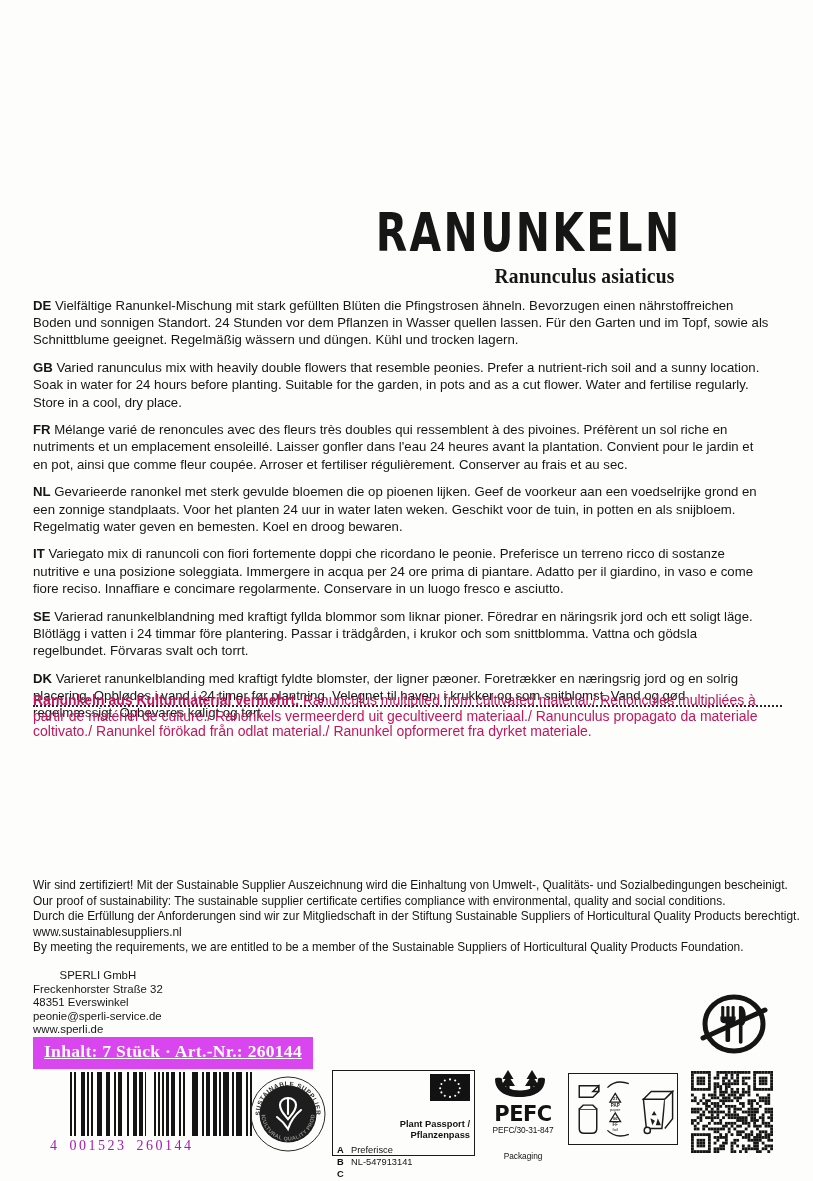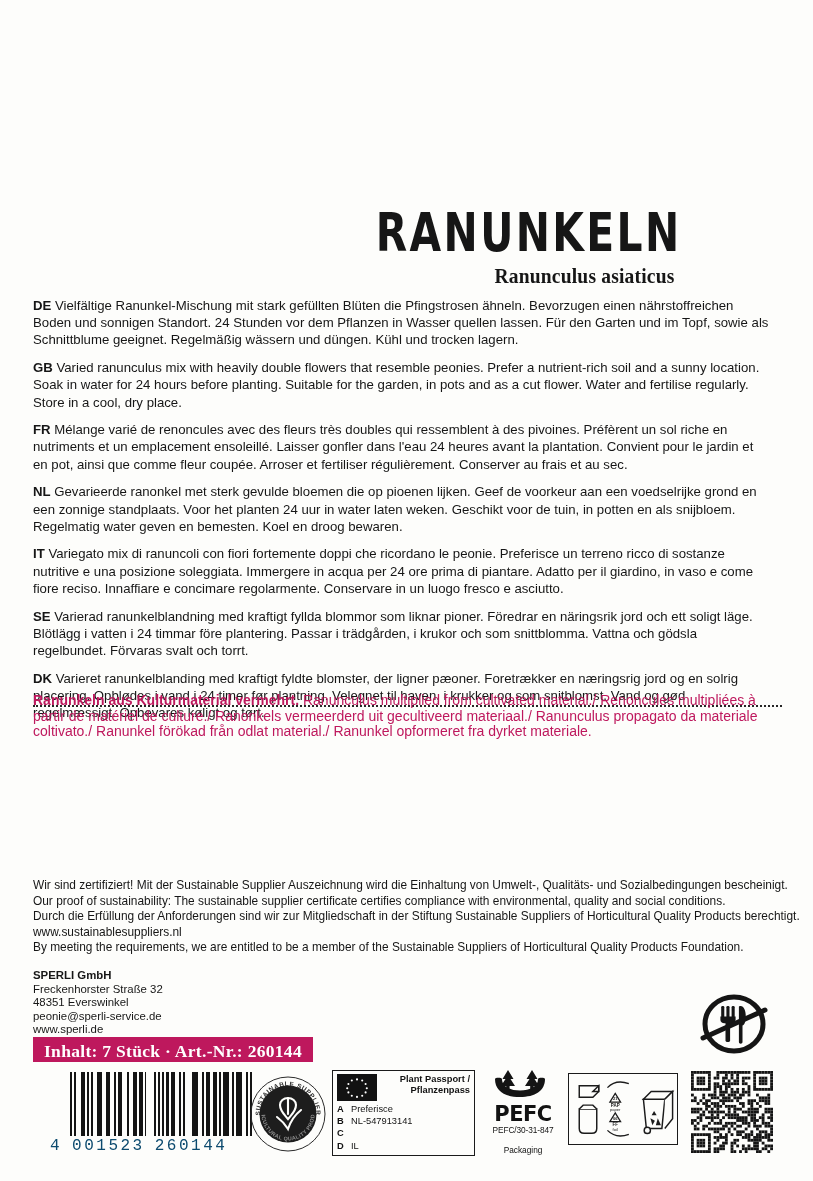--- a/index.html
+++ b/index.html
@@ -107,36 +107,37 @@
 
   
   .company {
     position: absolute;
     top: 969px;
     left: 33px;
     font-size: 11.4px;
     line-height: 13.6px;
     color: #161616;
   }
-  .company .name { font-weight: 700; }
+  .company .name { font-weight: 400; text-align: center; }
 
   
   .inhalt-bar {
     position: absolute;
     top: 1037px;
     left: 33px;
-    background: #be185d;
+    background: #d946ef;
     color: #ffffff;
     font-family: "Liberation Serif", serif;
     font-weight: 700;
     font-size: 17.5px;
-    padding: 4px 11px 1px 11px;
+    padding: 4px 11px 8px 11px;
     letter-spacing: 0.3px;
     line-height: 20px;
     white-space: nowrap;
+    text-decoration: underline;
   }
 
   
   .nofood {
     position: absolute;
     top: 993px;
     left: 697px;
     width: 74px;
     height: 62px;
   }
@@ -153,24 +154,24 @@
     width: 182px;
     margin-left: 22px;
     display: flex;
     align-items: stretch;
   }
   .barcode-bars i {
     display: block;
     background: #141414;
   }
   .barcode-digits {
-    font-family: Liberation Mono, monospace;
-    font-size: 16px;
+    font-family: Liberation Serif, serif;
+    font-size: 14px;
     letter-spacing: 2.5px;
-    color: #0c4a6e;
+    color: #a21caf;
     margin-top: -17px;
     padding-left: 2px;
     background: #fdfdfb;
     position: relative;
     display: inline-block;
   }
   .barcode-digits .d1 { margin-right: 10px; }
   .barcode-digits .d2 { margin-right: 10px; }
 
   
@@ -188,22 +189,23 @@
     top: 1070px;
     left: 332px;
     width: 143px;
     height: 86px;
     border: 1.4px solid #1b1b1b;
     box-sizing: border-box;
     padding: 3px 4px;
   }
   .passport-head {
     display: flex;
-    align-items: flex-start;
-    gap: 5px;
+    align-items: flex-end;
+    gap: 18px;
+    flex-direction: column;
   }
   .eu-flag {
     width: 40px;
     height: 27px;
     background: #121212;
     position: relative;
     flex: none;
   }
   .eu-flag .stars {
     position: absolute;
@@ -251,21 +253,21 @@
   }
   .pefc-code {
     font-size: 8.3px;
     line-height: 11px;
     color: #121212;
     letter-spacing: -0.1px;
   }
   .pefc-pack {
     font-size: 8.3px;
     line-height: 11px;
-    margin-top: 9px;
+    margin-top: 15px;
     color: #121212;
   }
 
   
   .recycle-box {
     position: absolute;
     top: 1073px;
     left: 568px;
     width: 110px;
     height: 72px;

